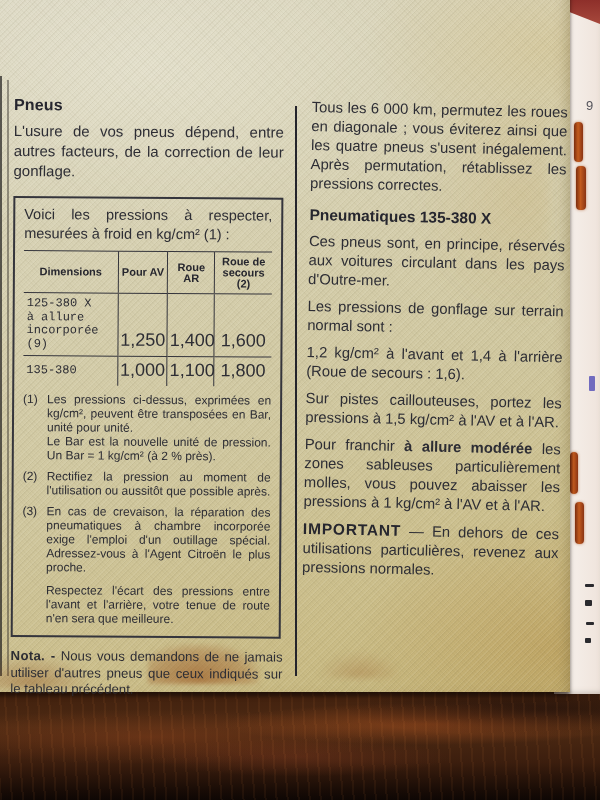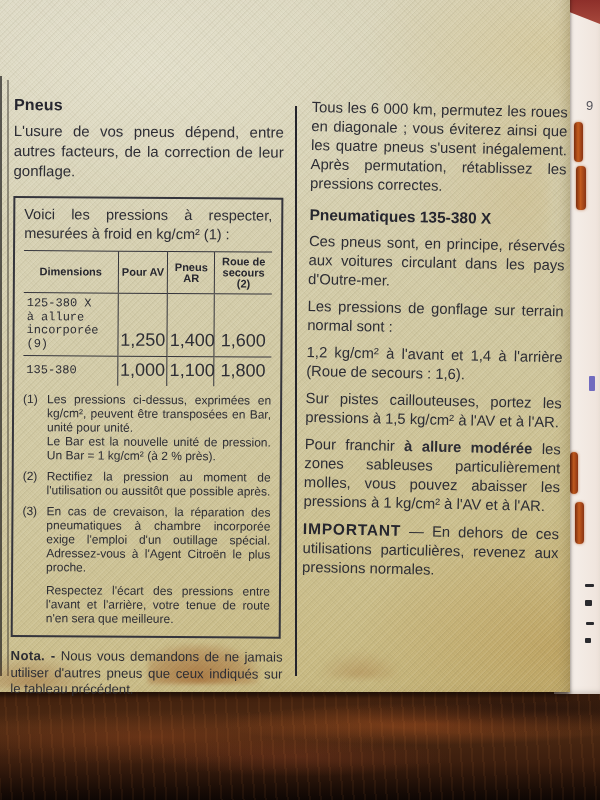--- a/index.html
+++ b/index.html
@@ -149,21 +149,21 @@
           <colgroup>
               <col class="c-dim">
               <col class="c-av">
               <col class="c-ar">
               <col class="c-sp">
             </colgroup>
           <tbody>
               <tr>
             <th>Dimensions</th>
             <th>Pour AV</th>
-            <th>Pneus AR</th>
+            <th>Roue AR</th>
             <th>Roue de secours (2)</th>
           </tr>
           <tr class="r1">
             <td class="dim">
               <span>125-380 X</span>
               <span>à allure</span>
               <span>incorporée (9)</span>
             </td>
             <td class="num">1,250</td>
             <td class="num">1,400</td>

